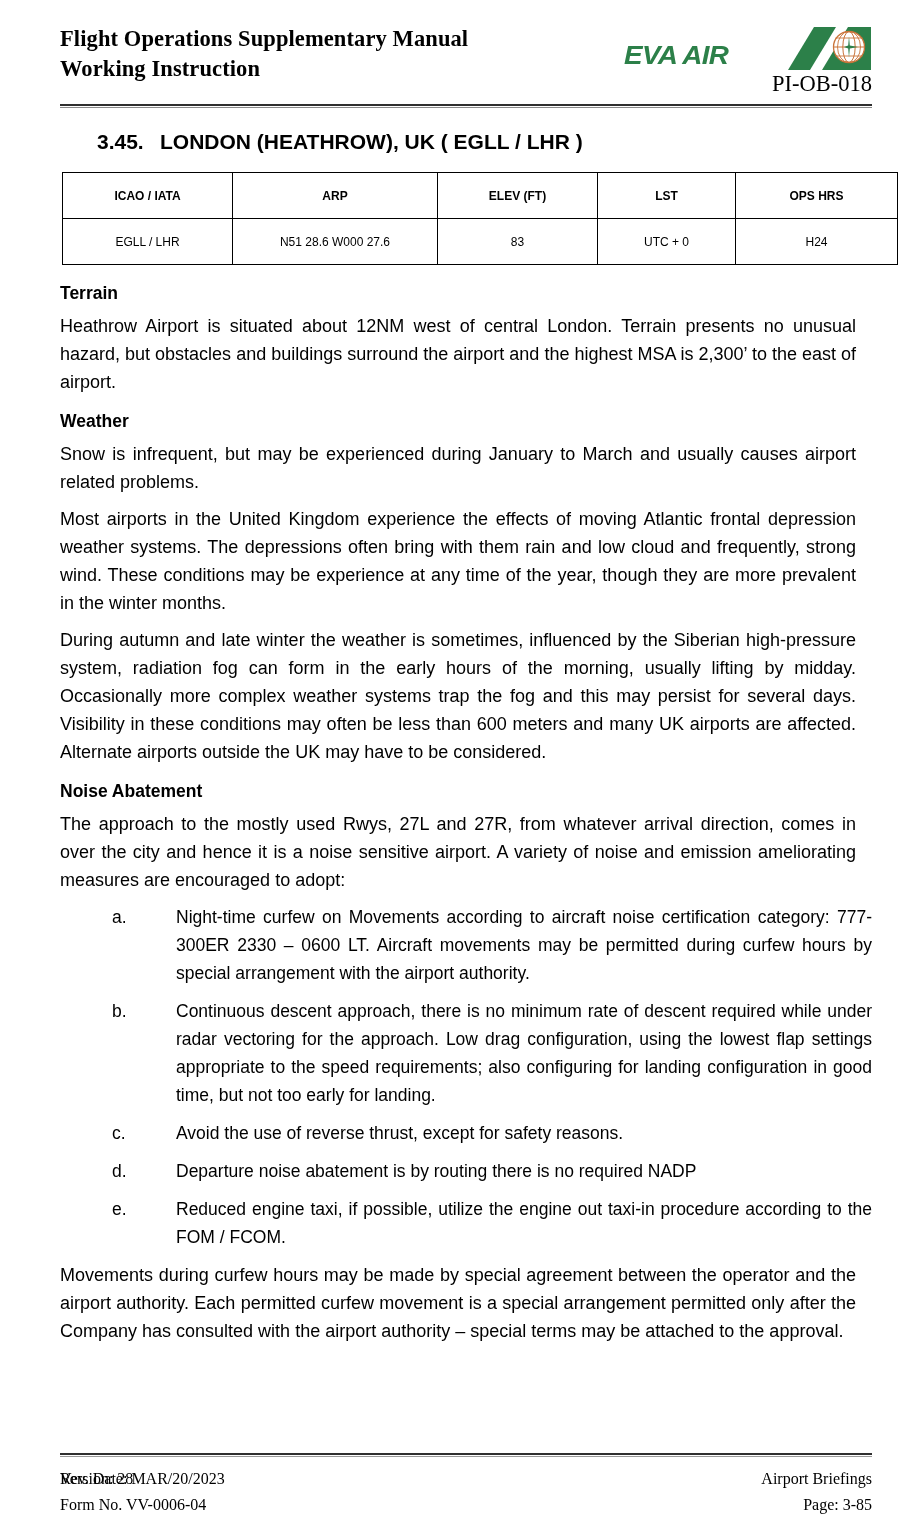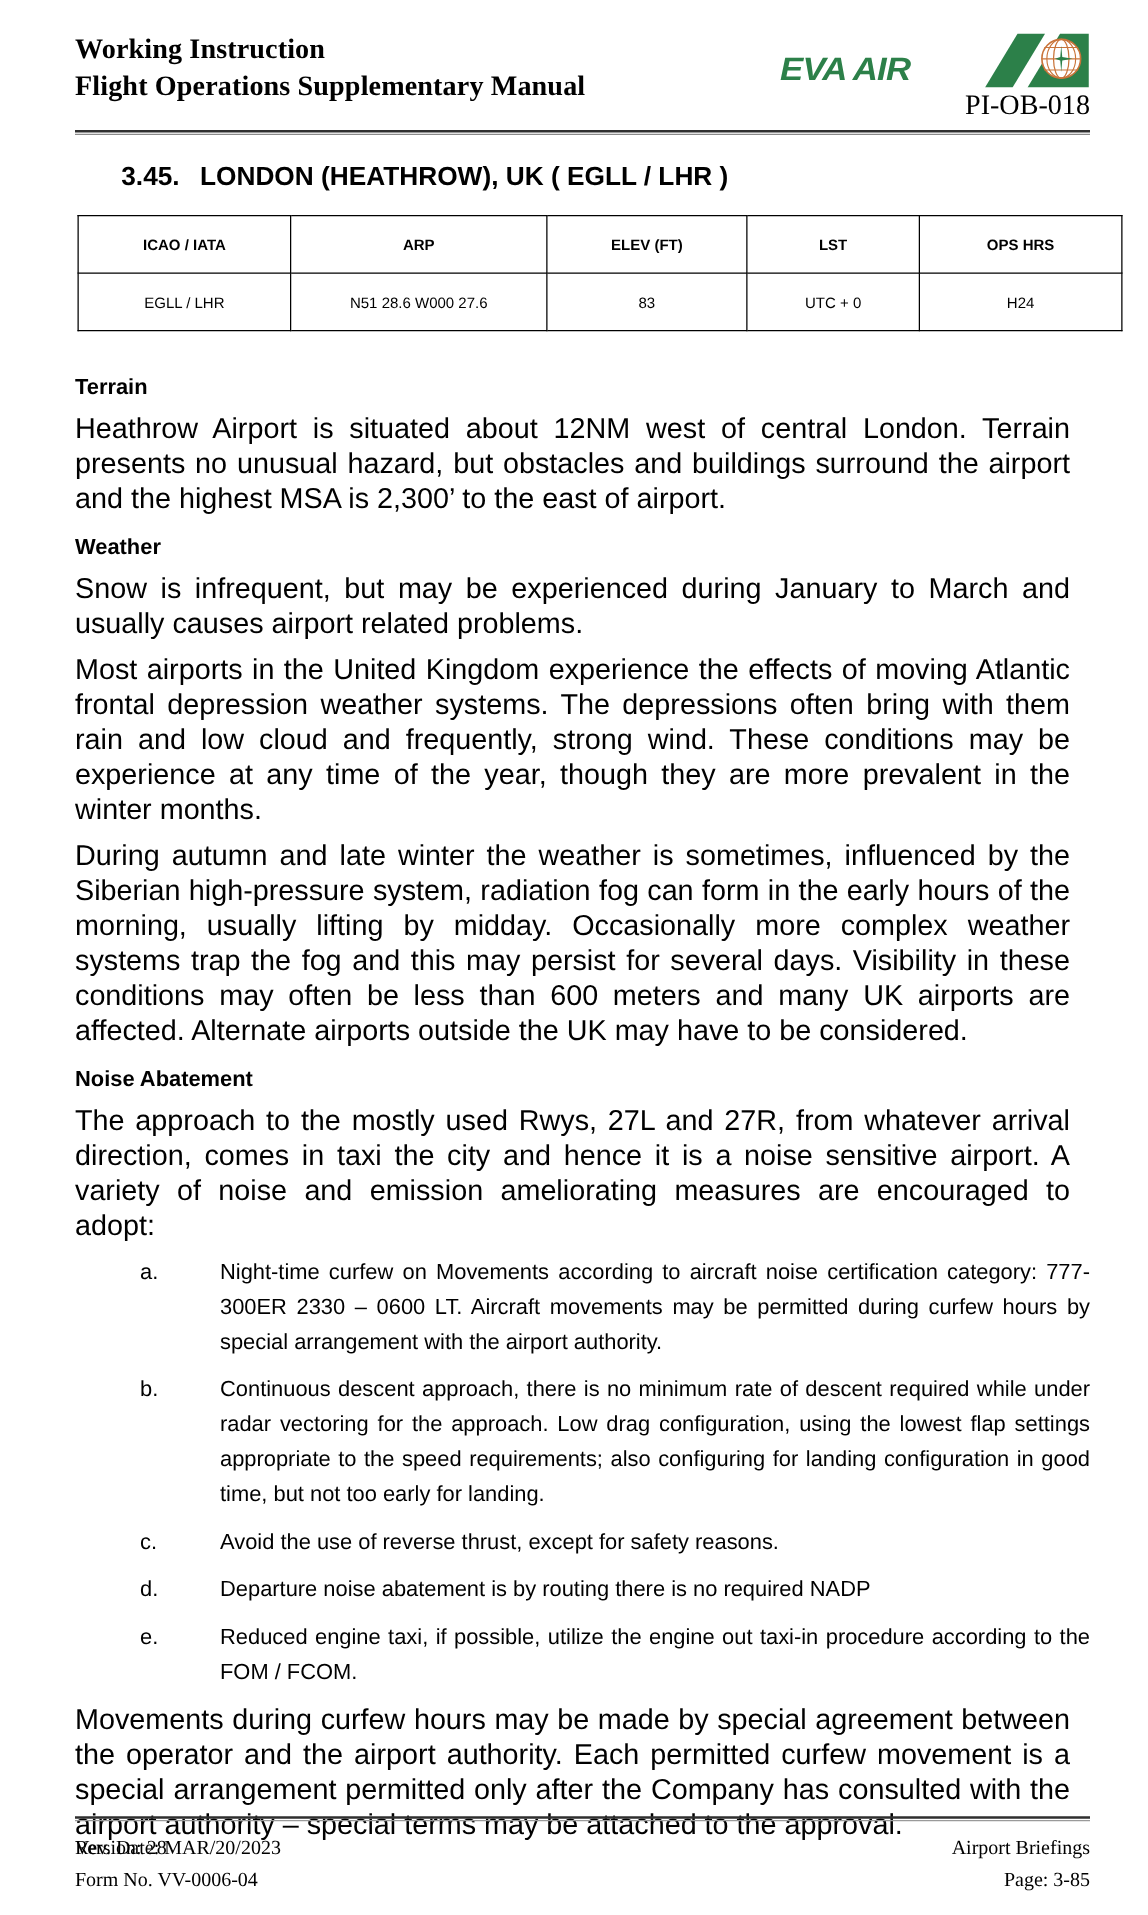--- a/index.html
+++ b/index.html
@@ -152,31 +152,31 @@
   .col-icao  { width: 165px; }
   .col-arp   { width: 200px; }
   .col-elev  { width: 155px; }
   .col-lst   { width: 133px; margin-top: 20px; }
   .col-ops   { width: 157px; }
 
   
   .content {
     position: absolute;
     left: 60px;
-    top: 298px;
+    top: 282px;
     width: 812px;
   }
   .sub-head {
     font-weight: bold;
     font-size: 17.5px;
     line-height: 22px;
     margin: 0 0 8px 0;
   }
   .para {
-    font-size: 23px;
+    font-size: 18px;
     line-height: 28px;
     text-align: justify;
     margin: 0 16px 9px 0;
     hyphens: none;
   }
   .para.last-of-block { margin-bottom: 14px; }
 
   .gap-before { margin-top: 14px; }
 
   
@@ -258,22 +258,22 @@
     white-space: nowrap;
   }
 </style>
 </head>
 <body>
 
 <div class="page">
 
   <div class="header">
     <div class="header-left">
+      <div>Flight Operations Supplementary Manual</div>
       <div>Working Instruction</div>
-      <div>Flight Operations Supplementary Manual</div>
     </div>
 
     <div class="logo">
       <div class="logo-wordmark">EVA AIR</div>
       <svg class="logo-tail" viewBox="0 0 84 44">
         <path d="M34 44 L60 1 L83 1 L83 44 Z" fill="#2c8049"></path>
         <path d="M0 44 L26 1 L48 1 L22 44 Z" fill="#2c8049"></path>
         <circle cx="61" cy="21" r="15.5" fill="#ffffff" stroke="#c9743a" stroke-width="1.3"></circle>
         <ellipse cx="61" cy="21" rx="6.2" ry="15.5" fill="none" stroke="#c9743a" stroke-width="1"></ellipse>
         <ellipse cx="61" cy="21" rx="11.5" ry="15.5" fill="none" stroke="#c9743a" stroke-width="0.9"></ellipse>
@@ -321,21 +321,21 @@
 
     <div class="sub-head">Terrain</div>
     <p class="para last-of-block">Heathrow Airport is situated about 12NM west of central London. Terrain presents no unusual hazard, but obstacles and buildings surround the airport and the highest MSA is 2,300’ to the east of airport.</p>
 
     <div class="sub-head gap-before">Weather</div>
     <p class="para">Snow is infrequent, but may be experienced during January to March and usually causes airport related problems.</p>
     <p class="para">Most airports in the United Kingdom experience the effects of moving Atlantic frontal depression weather systems. The depressions often bring with them rain and low cloud and frequently, strong wind. These conditions may be experience at any time of the year, though they are more prevalent in the winter months.</p>
     <p class="para last-of-block">During autumn and late winter the weather is sometimes, influenced by the Siberian high-pressure system, radiation fog can form in the early hours of the morning, usually lifting by midday. Occasionally more complex weather systems trap the fog and this may persist for several days. Visibility in these conditions may often be less than 600 meters and many UK airports are affected. Alternate airports outside the UK may have to be considered.</p>
 
     <div class="sub-head gap-before">Noise Abatement</div>
-    <p class="para">The approach to the mostly used Rwys, 27L and 27R, from whatever arrival direction, comes in taxi the city and hence it is a noise sensitive airport. A variety of noise and emission ameliorating measures are encouraged to adopt:</p>
+    <p class="para">The approach to the mostly used Rwys, 27L and 27R, from whatever arrival direction, comes in over the city and hence it is a noise sensitive airport. A variety of noise and emission ameliorating measures are encouraged to adopt:</p>
 
     <div class="list">
       <div class="list-item">
         <span class="marker">a.</span>
         <span>Night-time curfew on Movements according to aircraft noise certification category: 777-300ER 2330 – 0600 LT. Aircraft movements may be permitted during curfew hours by special arrangement with the airport authority.</span>
       </div>
       <div class="list-item">
         <span class="marker">b.</span>
         <span>Continuous descent approach, there is no minimum rate of descent required while under radar vectoring for the approach. Low drag configuration, using the lowest flap settings appropriate to the speed requirements; also configuring for landing configuration in good time, but not too early for landing.</span>
       </div>

